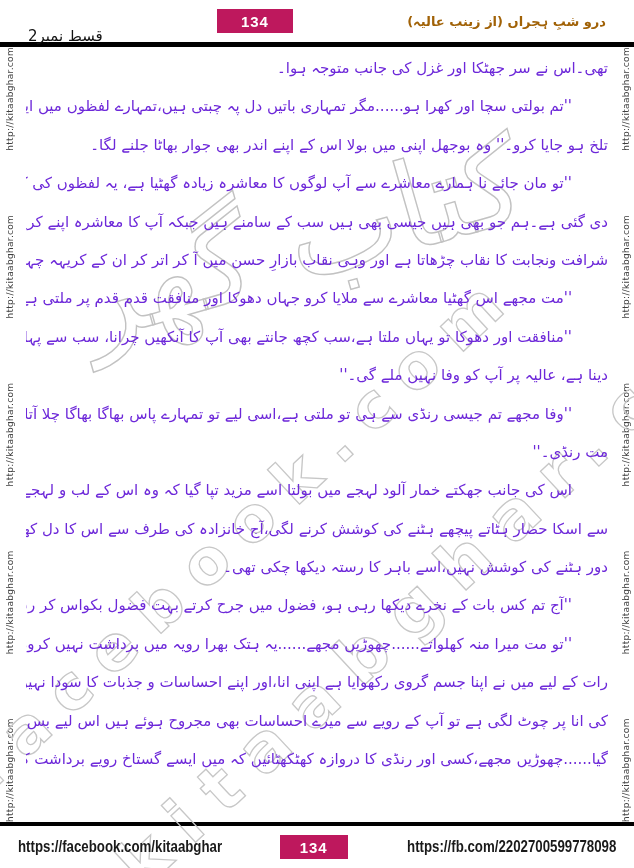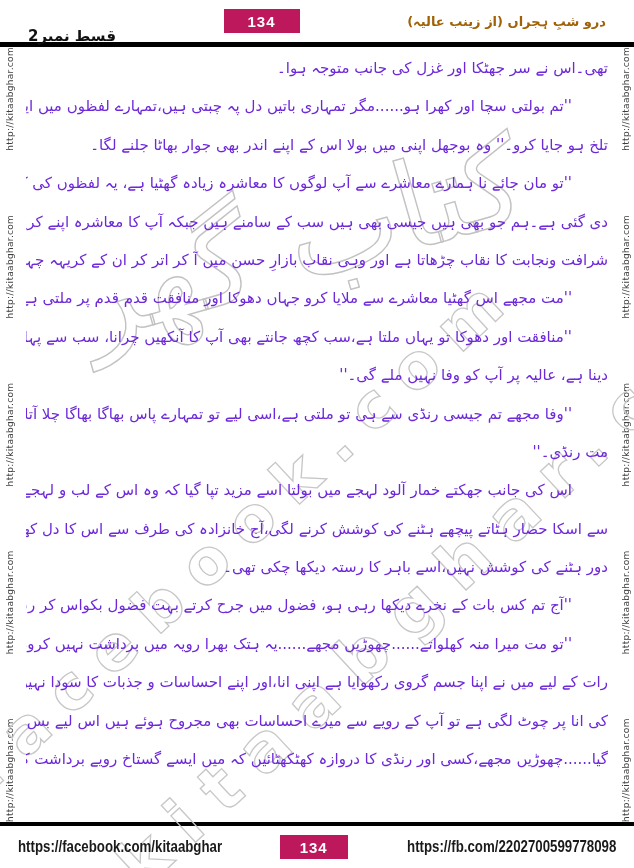--- a/index.html
+++ b/index.html
@@ -11,21 +11,21 @@
   
   .header{
     position:absolute;top:0;left:0;width:634px;height:42px;
     display:flex;align-items:center;justify-content:space-between;
     padding:0 28px;box-sizing:border-box;
   }
   .header-title{
     direction:rtl;font-size:13px;font-weight:bold;color:#a16207;white-space:nowrap;
   }
   .header-episode{
-    direction:rtl;font-size:15px;font-weight:bold;color:#111;white-space:nowrap;margin-top:29px;
+    direction:rtl;font-size:15px;font-weight:normal;color:#111;white-space:nowrap;margin-top:29px;
   }
   .page-badge{
     background:#be185d;color:#fff;font-weight:bold;font-size:15px;
     width:76px;height:24px;display:flex;align-items:center;justify-content:center;
     font-family:"Liberation Sans",sans-serif;letter-spacing:1px;
   }
   .rule{position:absolute;left:0;width:634px;height:5px;background:#000;}
   .rule-top{top:42px;}
   .rule-bottom{top:822px;height:4px;}
   

